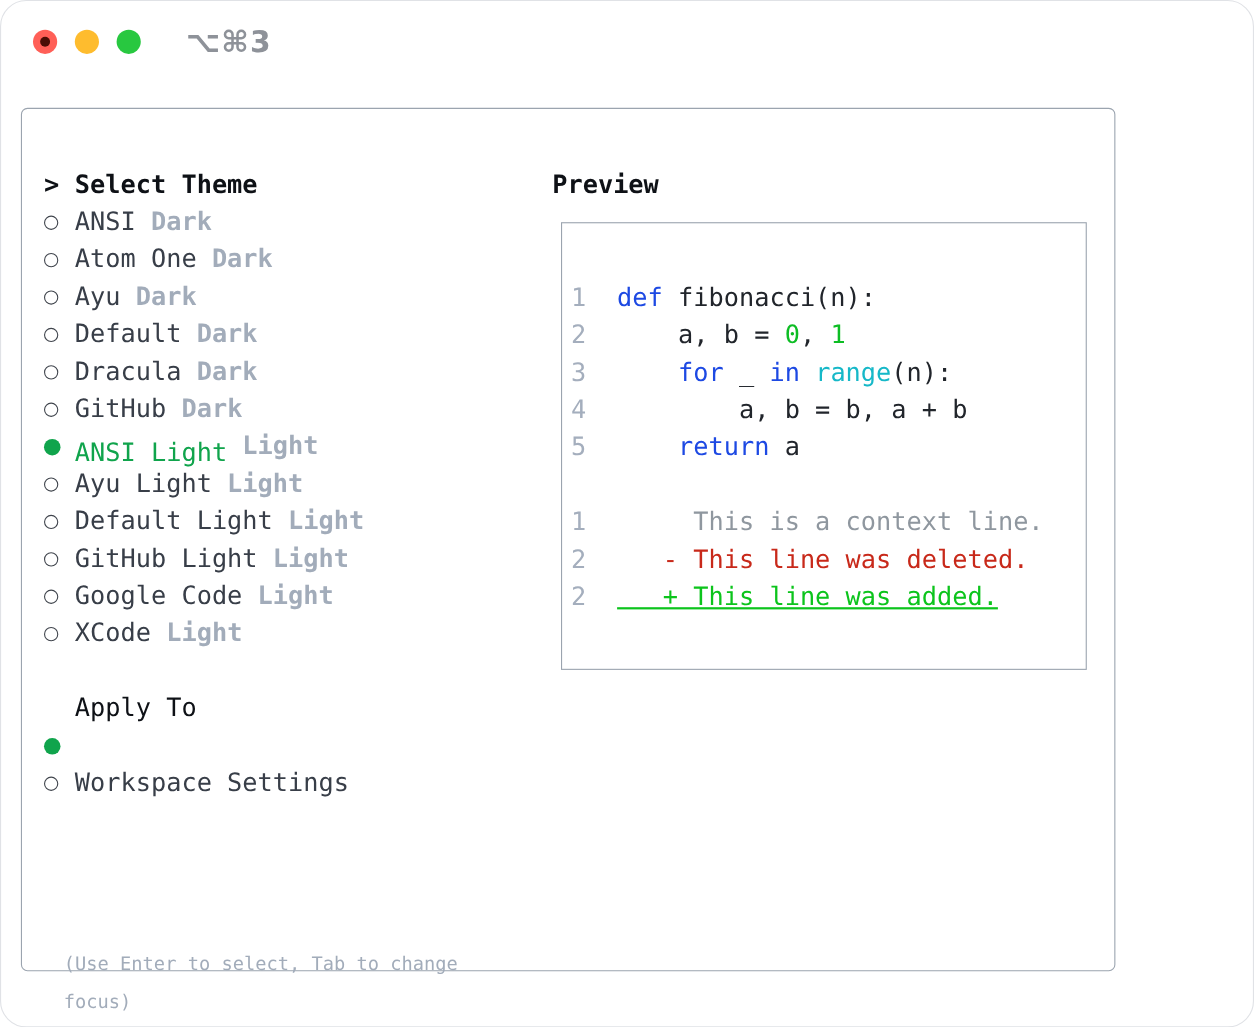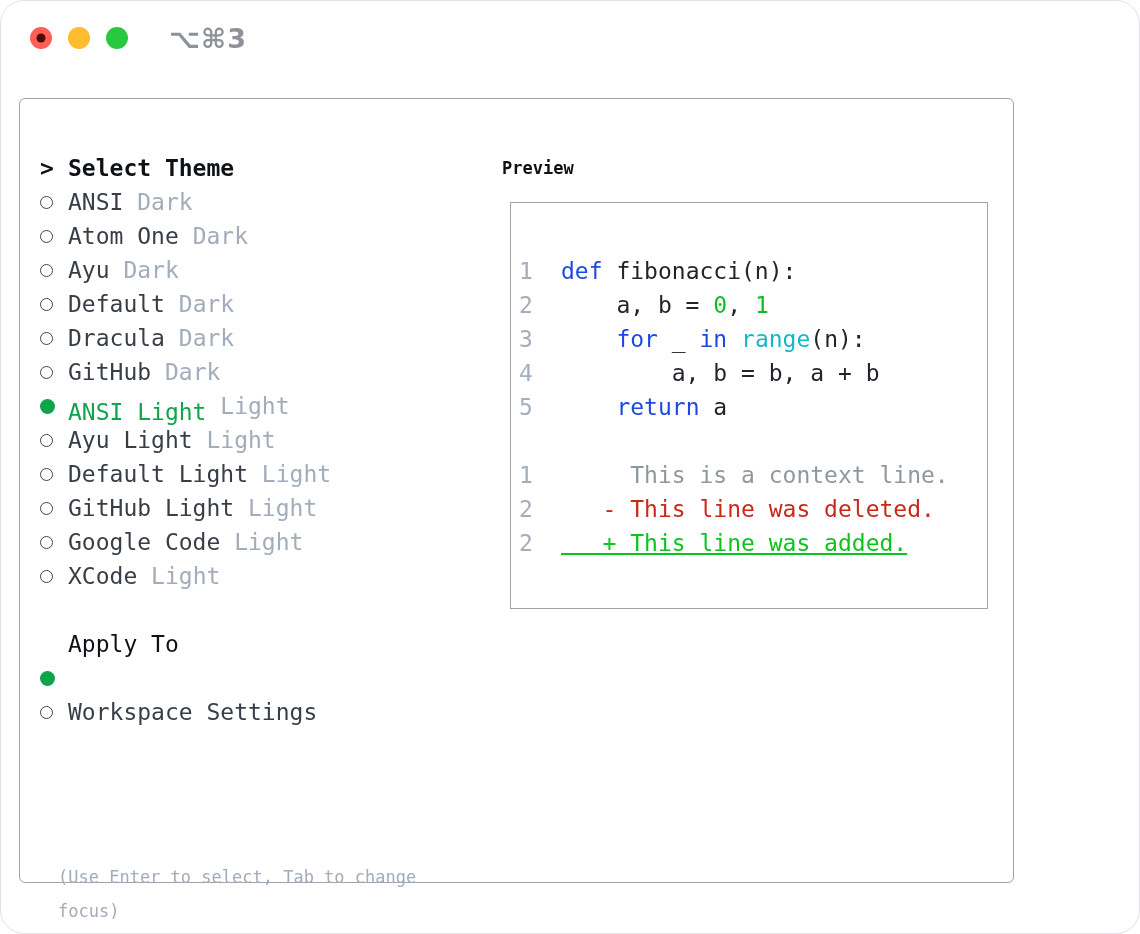--- a/index.html
+++ b/index.html
@@ -55,29 +55,29 @@
   
   .left-col { position:absolute; left:20px; top:52px; width:440px; font-size:23px; color:var(--name-ink); }
   .row { height:34px; display:flex; align-items:center; }
   .row.spacer { pointer-events:none; }
   .bullet-slot { width:28px; flex:0 0 28px; display:flex; align-items:center; }
   .ring { width:13px; height:13px; border:1.5px solid var(--radio-ring); border-radius:50%; }
   .dot-sel { width:15px; height:15px; border-radius:50%; background:var(--accent-green); }
   .caret { font-weight:bold; color:var(--ink-header); }
   .hdr { font-weight:bold; color:var(--ink-header); }
   .hdr-plain { color:var(--ink-header); }
-  .variant { color:var(--gray-muted); margin-left:1ch; }
+  .variant { color:var(--gray-muted); margin-left:1ch;font-weight:bold; }
   .sel-label { color:var(--accent-green);margin-top:11px; }
   .help {
     position:absolute; left:38px; top:761px; width:412px;
     font-size:17px; line-height:34px; color:var(--gray-muted);
   }
 
   
-  .preview-label { position:absolute; left:482px; top:52px; font-size:17px; height:34px;
+  .preview-label { position:absolute; left:482px; top:52px; font-size:23px; height:34px;
                    display:flex; align-items:center; font-weight:bold; color:var(--ink-header);text-align:right; }
   .preview-box {
     position:absolute; left:490px; top:103px; width:478px; height:407px;
     border:1.5px solid var(--border-gray); background:#fff;
   }
   .preview-lines { position:absolute; left:8px; top:51px; font-size:23px; color:var(--ink); }
   .cline { height:34px; display:flex; align-items:center; white-space:pre; }
   .ln { display:inline-block; width:42px; color:var(--gray-linenum); }
   .seg-plain   { color:var(--ink); }
   .seg-keyword { color:var(--kw-blue); }

